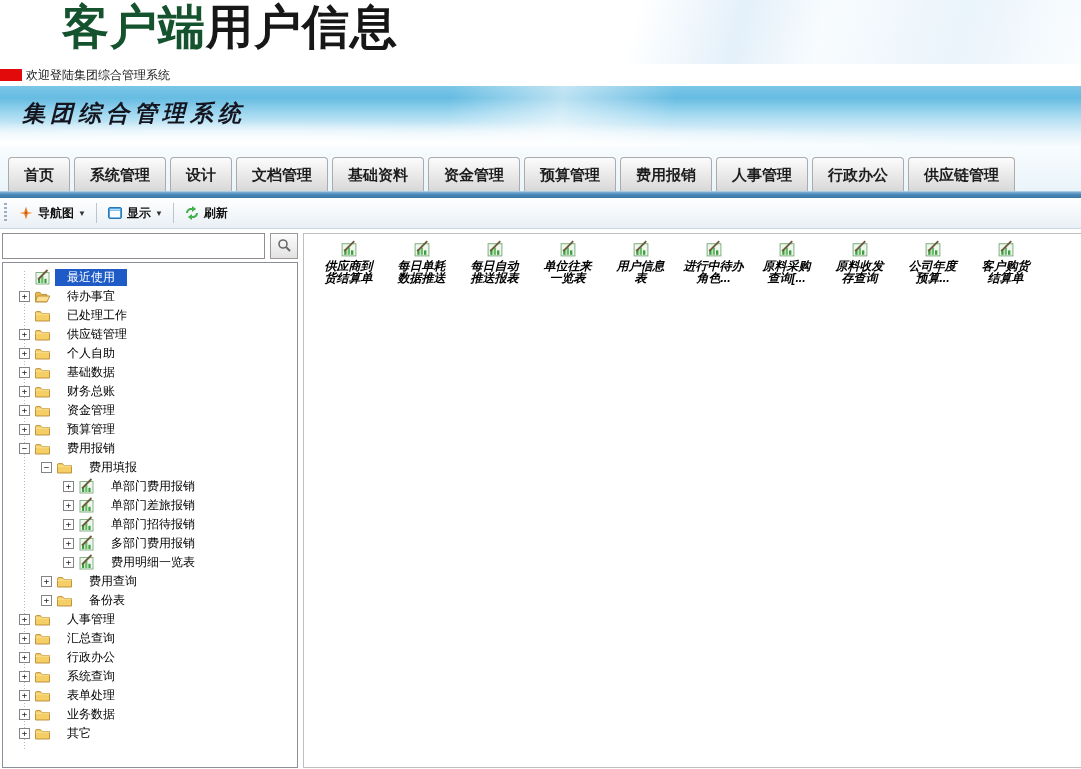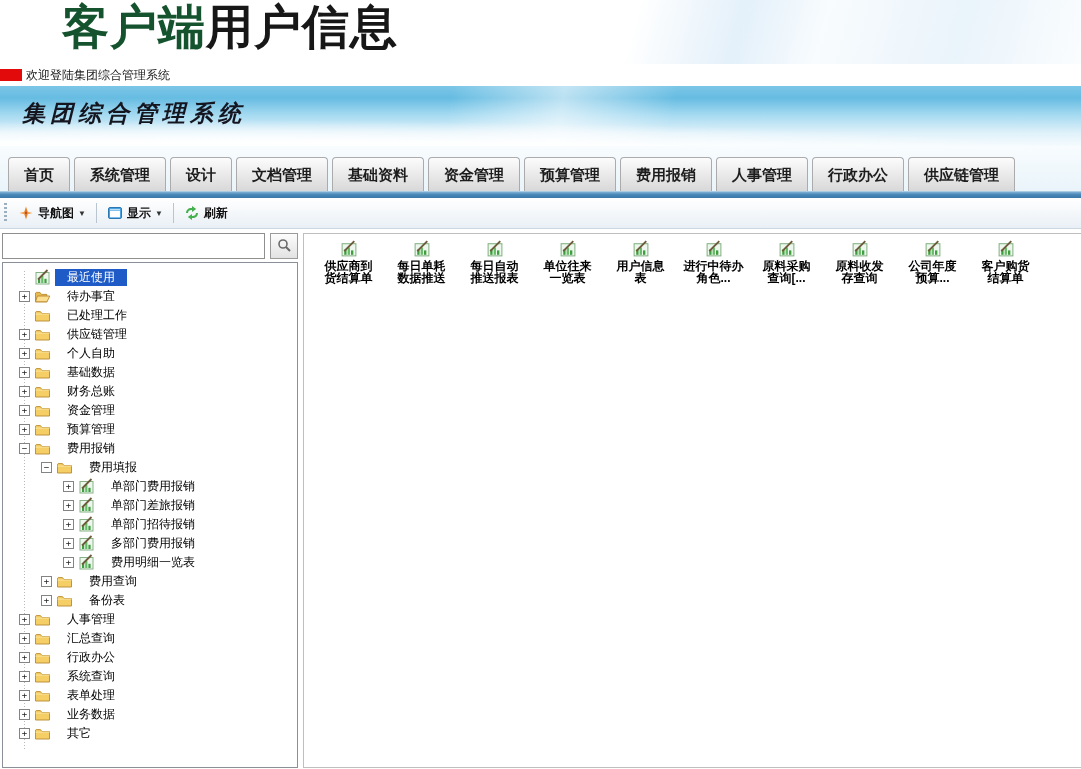--- a/index.html
+++ b/index.html
@@ -72,21 +72,21 @@
   .expander{width:11px;height:11px;box-sizing:border-box;border:1px solid #848484;background:#fff;
         font-size:9px;line-height:9px;display:flex;align-items:center;justify-content:center;
         color:#222;flex:none;margin-right:4px;font-family:"DejaVu Sans Mono",monospace;}
   .exp-spacer{width:15px;flex:none;}
   .ticon{width:17px;height:17px;flex:none;margin-right:4px;display:inline-flex;}
   .tlabel{padding:0 12px;}
   .trow.selected .tlabel{background:#1e5bc6;color:#fff;}
 
   
   .main-panel{position:absolute;left:303px;top:233px;width:778px;height:535px;box-sizing:border-box;
-              border:1px solid #bfbfbf;border-right:none;background:#fff;}
+              border:1px solid #bfbfbf;border-right:none;background:#fff;font-style:italic;}
   .shortcuts{display:flex;padding:6px 0 0 8px;}
   .shortcut{width:73px;display:flex;flex-direction:column;align-items:center;cursor:pointer;flex:none;}
   .shortcut .sicon{width:18px;height:18px;display:inline-flex;}
   .shortcut .slabel{margin-top:2px;font-size:12px;font-weight:bold;line-height:12px;
                     text-align:center;white-space:pre-line;color:#000;}
 </style>
 </head>
 <body>
 
 <div id="screen">

